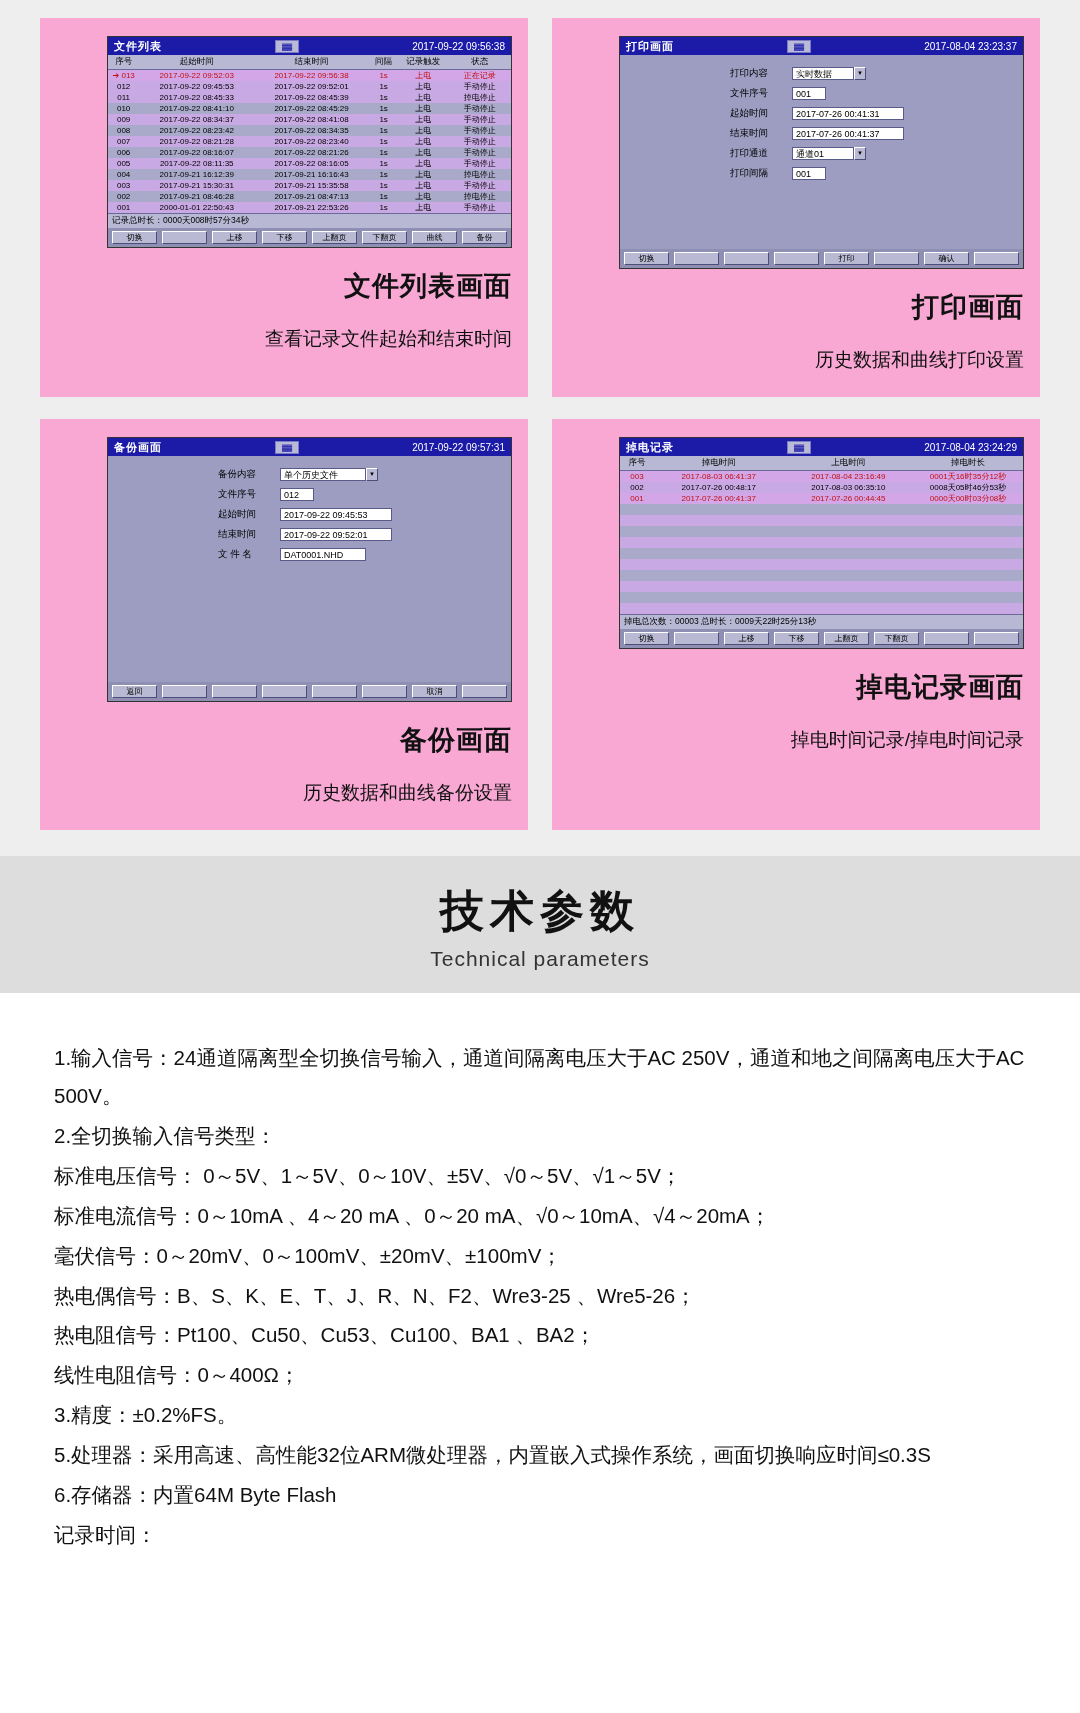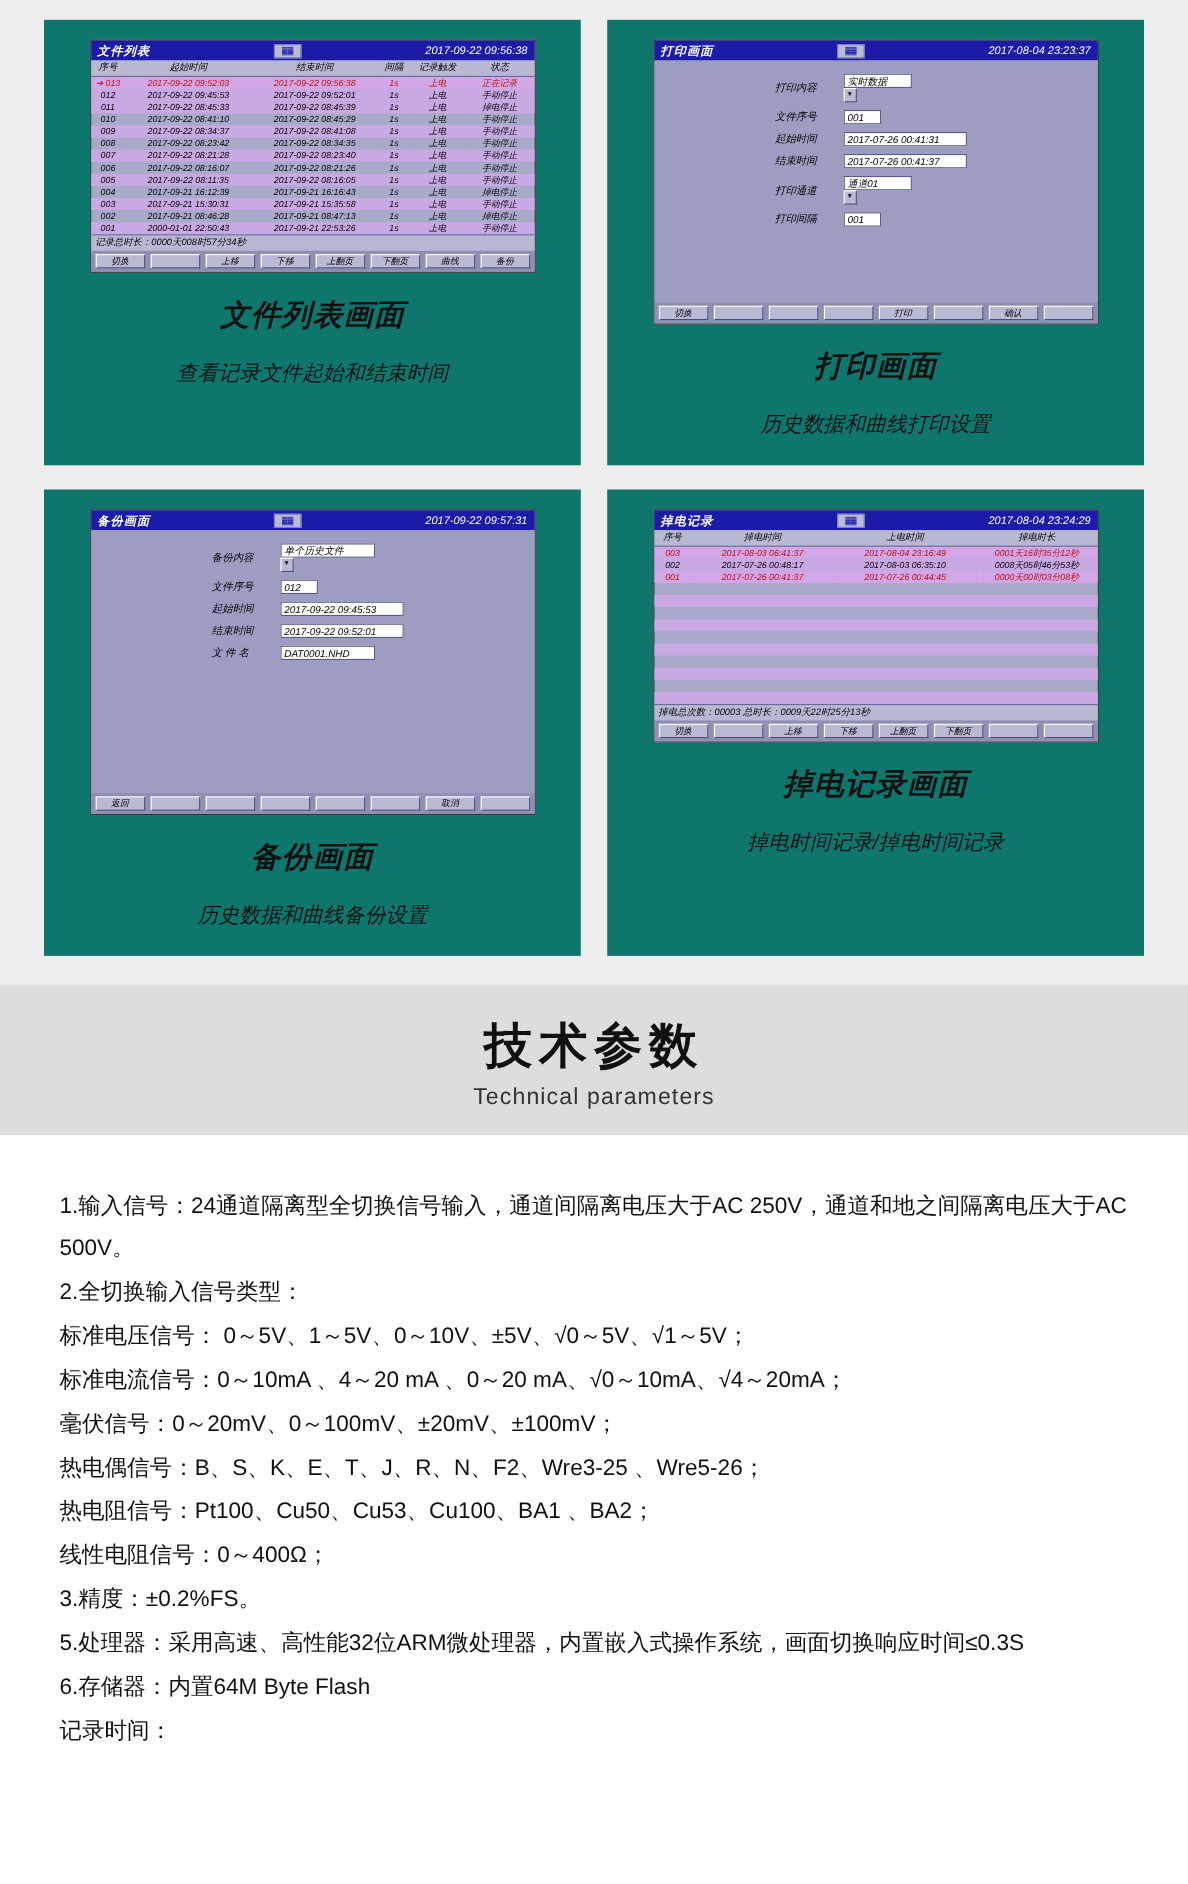--- a/index.html
+++ b/index.html
@@ -13,27 +13,26 @@
   .panels {
     background:#eeeeee;
     padding:18px 40px 26px 40px;
   }
   .panel-row {
     display:flex;
     gap:24px;
     justify-content:space-between;
   }
   .panel {
-    background:#0f766e;
+    background:#f9a8d4;
     width:492px;
     padding:18px 16px 24px 16px;
     display:flex;
     flex-direction:column;
-    align-items:center;
-    font-style:italic;
+    align-items:flex-end;
   }
   .panel-row.second { margin-top:22px; }
 
   
   .screen {
     width:405px;
     border:1px solid #333;
     background:#a9a9c9;
     font-family:"Liberation Sans", sans-serif;
     font-size:8px;
@@ -137,21 +136,20 @@
     color:#000;
     display:inline-block;
   }
   .fld.w-sm { width:34px; }
   .fld.w-md { width:62px; }
   .fld.w-lg { width:112px; }
   .fld.w-xl { width:86px; }
   .combo {
     display:inline-flex;
     align-items:stretch;
-    flex-direction:column;
   }
   .combo .arrowbtn {
     width:12px;
     background:#b9b9d4;
     border:1px solid #ffffff;
     border-right-color:#4d4d7a;
     border-bottom-color:#4d4d7a;
     font-size:6px;
     line-height:11px;
     text-align:center;

